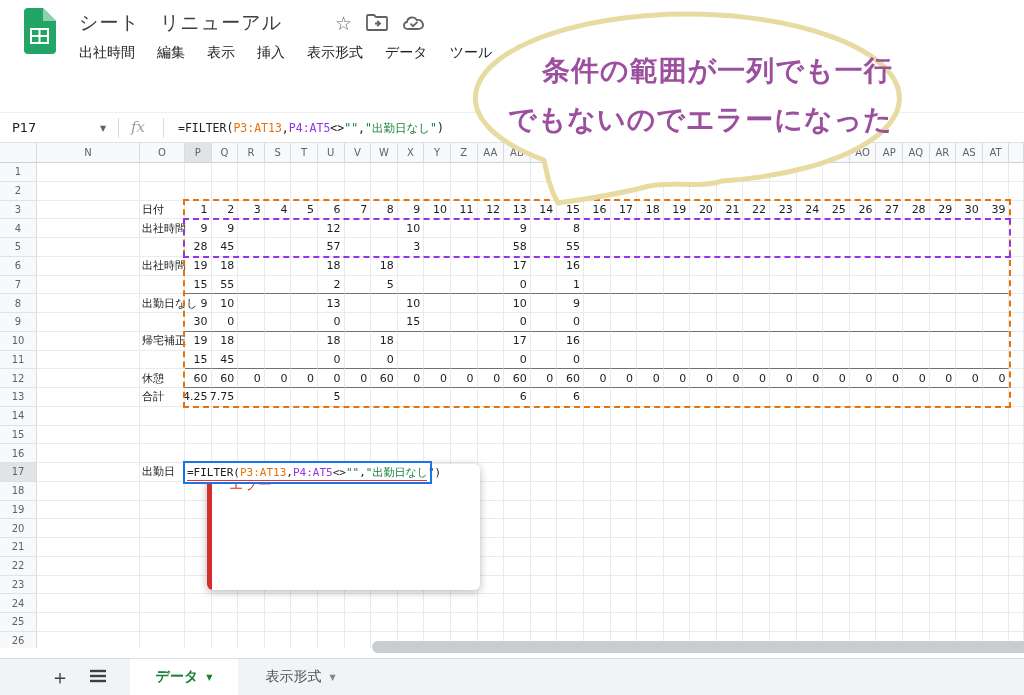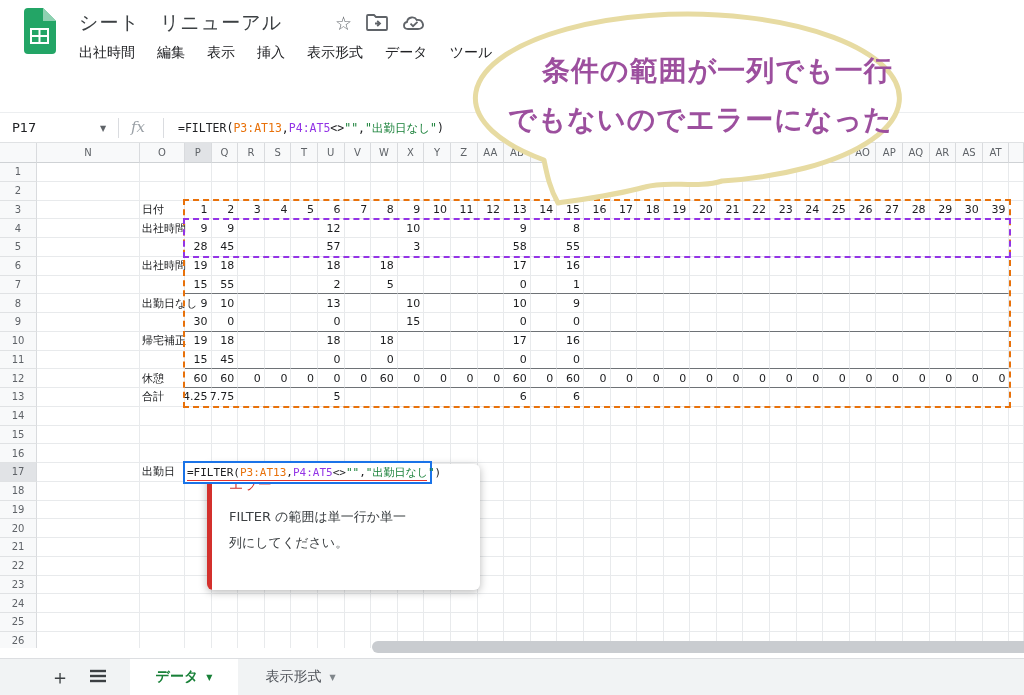--- a/index.html
+++ b/index.html
@@ -1195,24 +1195,20 @@
         <div class="gcell num" style="width: 26.6px;"></div>
         <div class="gcell" style="width: 15px;"></div>
       </div>
     </div>
   <div id="range-orange" style="border-color: rgb(232, 113, 10);"></div>
   <div id="range-purple" style="border-color: rgb(147, 52, 230);"></div>
 
   <div id="error-card">
     <div id="error-bar" style="background: rgb(211, 48, 44);"></div>
     <div id="error-title" style="color: rgb(211, 48, 44);">エラー</div>
-    <div id="error-msg">
-      <span>FILTER の範囲は単一行か単一</span><br>
-      <span>列にしてください。</span>
-    </div>
   </div>
 
   <div id="cellbox" style="border-color: rgb(26, 115, 232);">
     <span id="cellbox-text"><span style="color: rgb(32, 33, 36);">=FILTER(</span><span style="color: rgb(232, 113, 10);">P3:AT13</span><span style="color: rgb(32, 33, 36);">,</span><span style="color: rgb(147, 52, 230);">P4:AT5</span><span style="color: rgb(32, 33, 36);">&lt;&gt;</span><span style="color: rgb(24, 128, 56);">""</span><span style="color: rgb(32, 33, 36);">,</span><span style="color: rgb(24, 128, 56);">"出勤日なし"</span><span style="color: rgb(32, 33, 36);">)</span></span>
     <div id="cellbox-underline"></div>
   </div>
 </div>
 
 <div id="hscroll-thumb"></div>
 

